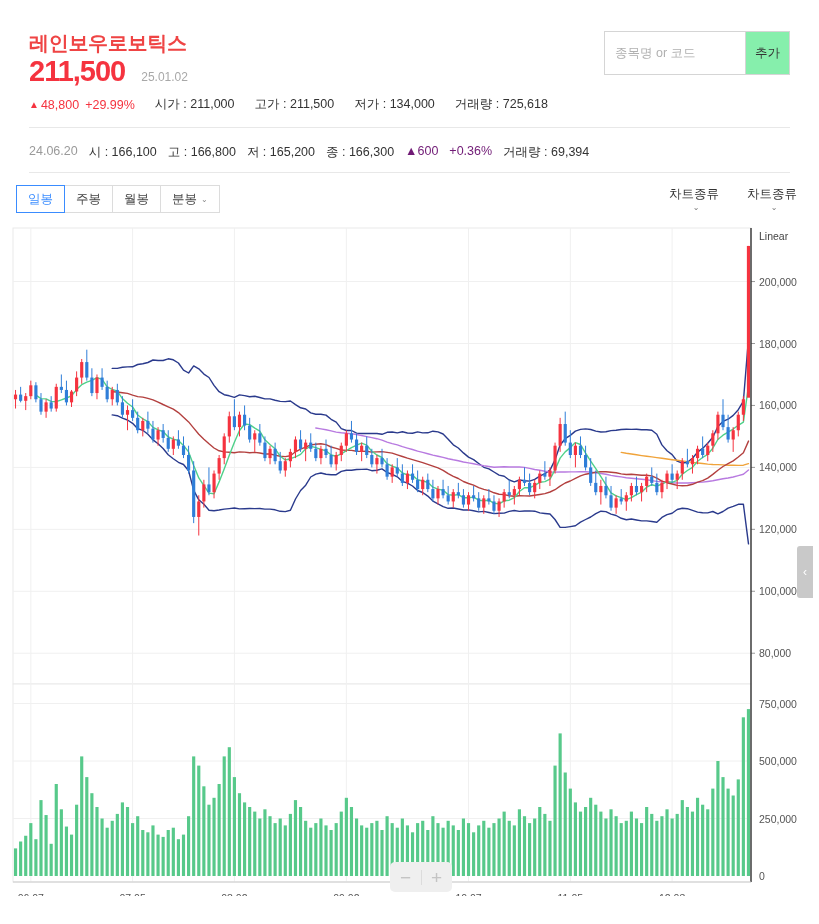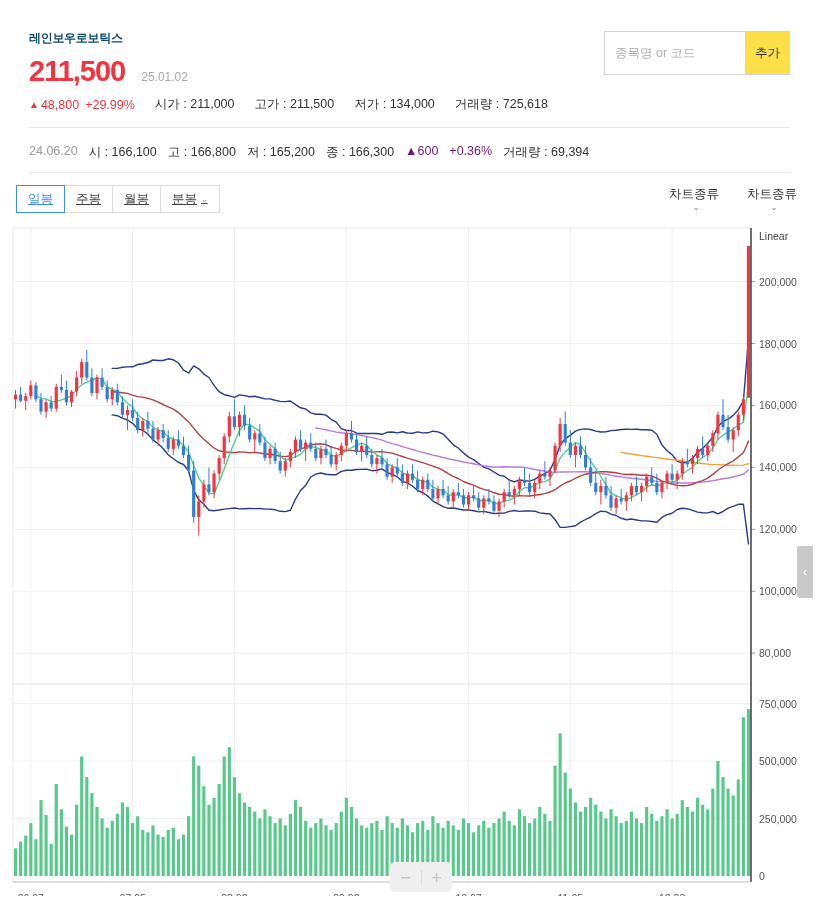--- a/index.html
+++ b/index.html
@@ -10,21 +10,21 @@
     font-family: "Liberation Sans", "DejaVu Sans", sans-serif;
     color: #222;
     overflow: hidden;
   }
   .page { position: relative; width: 819px; height: 924px; }
 
   
   .header { position:absolute; left:0; top:0; width:819px; height:128px; }
   .stock-name {
     position:absolute; left:29px; top:30px;
-    font-size:12px; font-weight:700; color:#0c4a6e; letter-spacing:-0.3px;
+    font-size:20px; font-weight:700; color:#ef4444; letter-spacing:-0.3px;
   }
   .price-row { position:absolute; left:29px; top:57px; display:flex; align-items:baseline; }
   .cur-price { font-size:29px; font-weight:700; color:#f5333f; letter-spacing:-1px; line-height:1; }
   .price-date { margin-left:16px; font-size:12px; color:#a8a8a8; }
 
   .stats-row { position:absolute; left:29px; top:96px; display:flex; align-items:center; font-size:12.5px; }
   .chg { color:#f5333f; display:flex; align-items:center; font-weight:400; }
   .chg .caret { font-size:10px; margin-right:2px; }
   .stat { margin-left:20px; color:#333; white-space:nowrap; }
   .stat .lab { color:#333; }
@@ -37,41 +37,41 @@
     position:absolute; right:29px; top:31px;
     display:flex; height:44px; border:1px solid #d5d5d5; background:#fff;
   }
   .search-input {
     width:140px; border:none; outline:none; padding:0 10px;
     font-size:12.5px; font-family:inherit; color:#333; background:transparent;
   }
   .search-input::placeholder { color:#b0b0b0; }
   .search-btn {
     width:44px; border:none; border-left:1px solid #d5d5d5;
-    background:#fde047; font-size:12.5px; font-family:inherit;
+    background:#86efac; font-size:12.5px; font-family:inherit;
     color:#333; cursor:pointer;
   }
 
   
   .ohlc-row {
     position:absolute; left:29px; top:144px;
     font-size:12.5px; display:flex; align-items:flex-start; white-space:nowrap;
   }
   .ohlc-date { color:#9a9a9a; margin-right:11px; }
   .ohlc-item { margin-right:11px; color:#333; }
   .ohlc-item.up { color:#701a75; }
   .ohlc-sep { position:absolute; left:29px; top:172px; width:761px; height:1px; background:#e8e8e8; }
 
   
   .toolbar { position:absolute; left:0; top:185px; width:819px; height:32px; }
   .tabs { position:absolute; left:16px; top:0; display:flex; }
   .tab {
     height:28px; padding:12px 11px; border:1px solid #dcdcdc; margin-left:-1px;
     background:#fff; font-size:12.5px; color:#444; cursor:pointer;
-    display:flex; align-items:center; font-family:inherit;text-decoration:underline;
+    display:flex; align-items:center; font-family:inherit;
   }
   .tab:first-child { margin-left:0; }
   .tab.active { border:1px solid #3a8cff; color:#3a8cff; z-index:2; }
   .tab .chev { margin-left:4px; font-size:8px; color:#888; }
 
   .tool-right { position:absolute; right:22px; top:0; display:flex; align-items:center; height:28px; }
   .tool-menu {
     font-size:12.5px; color:#333; cursor:pointer; margin-left:28px;
     display:flex; align-items:center;flex-direction:column;
   }

